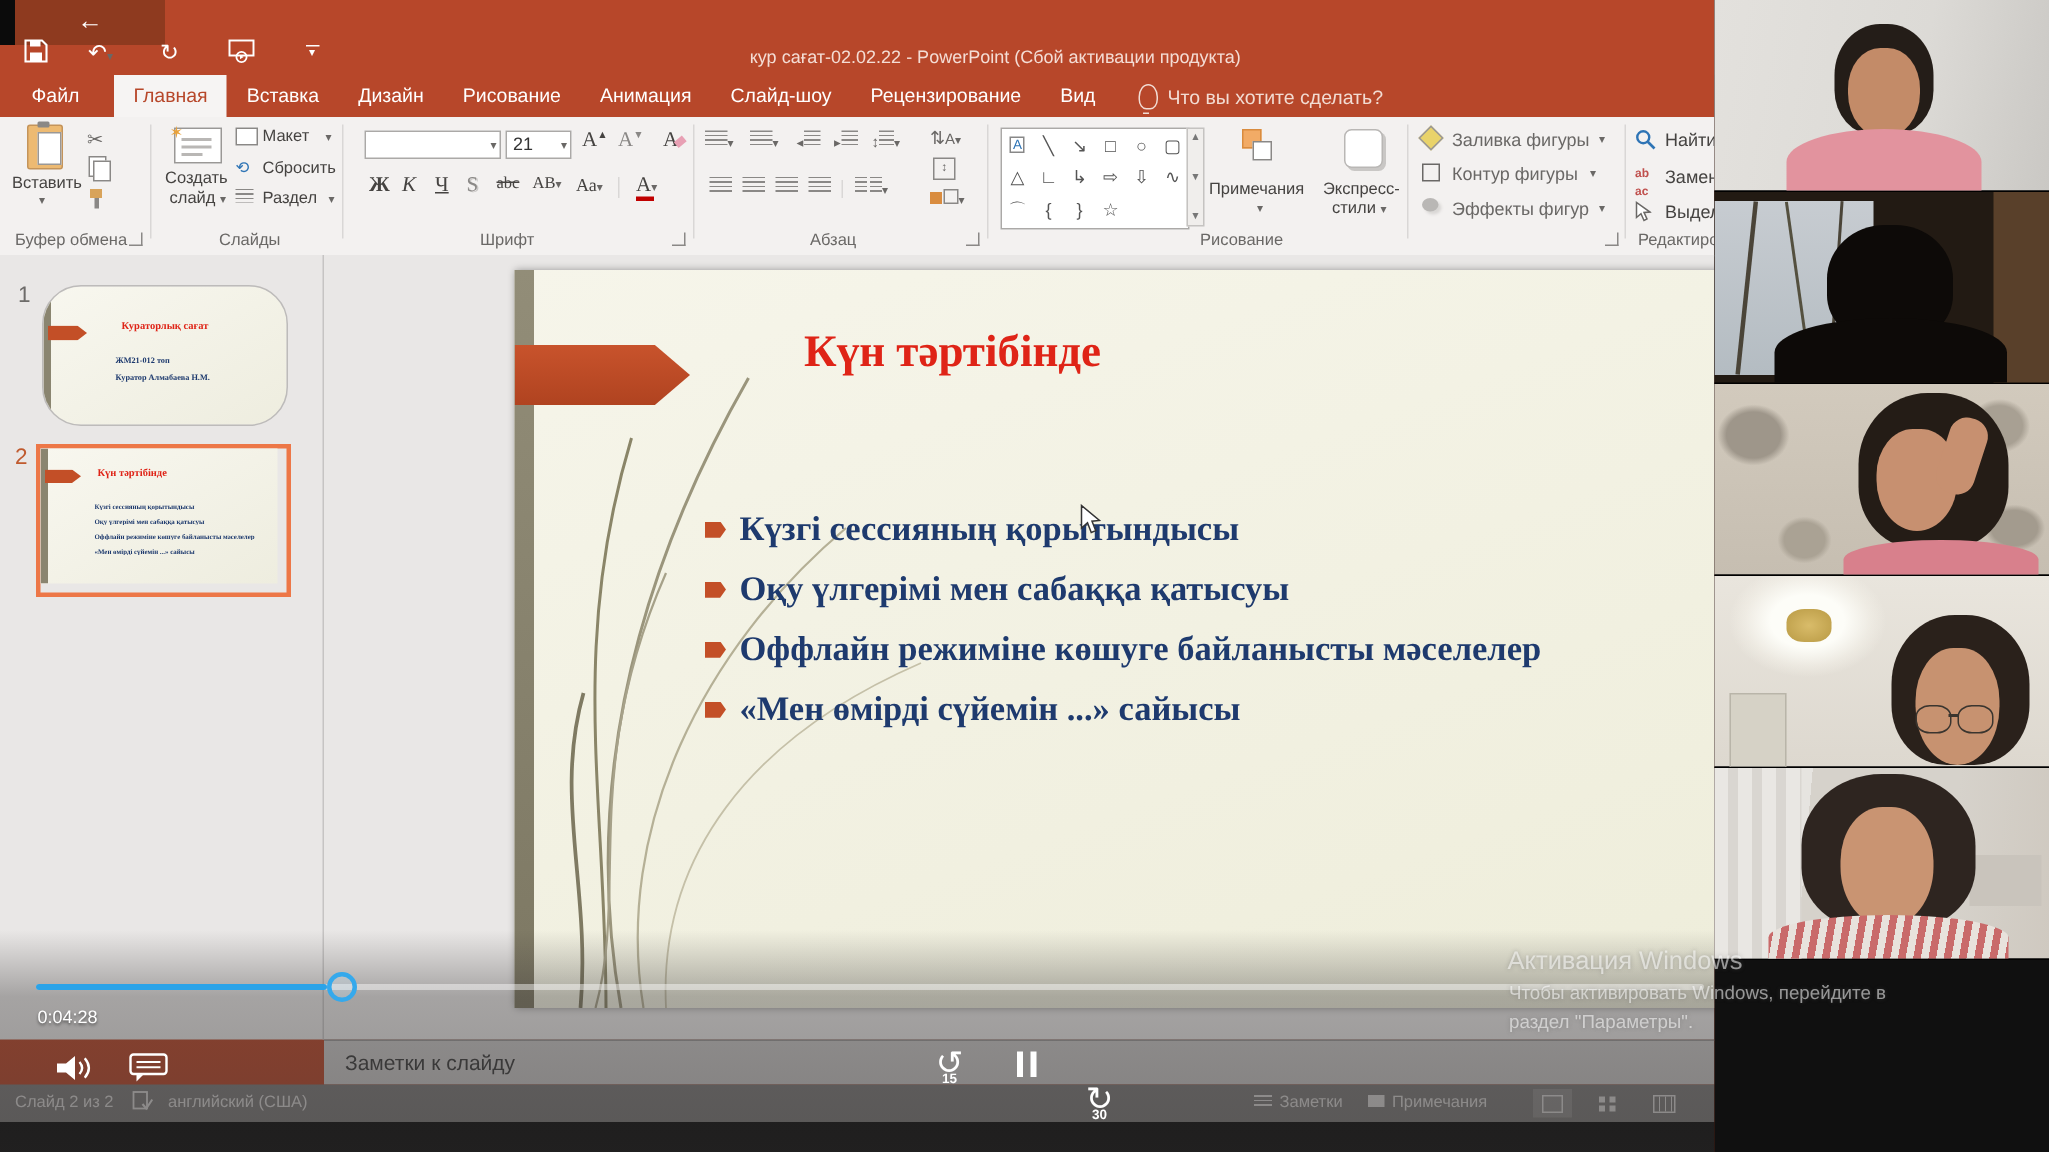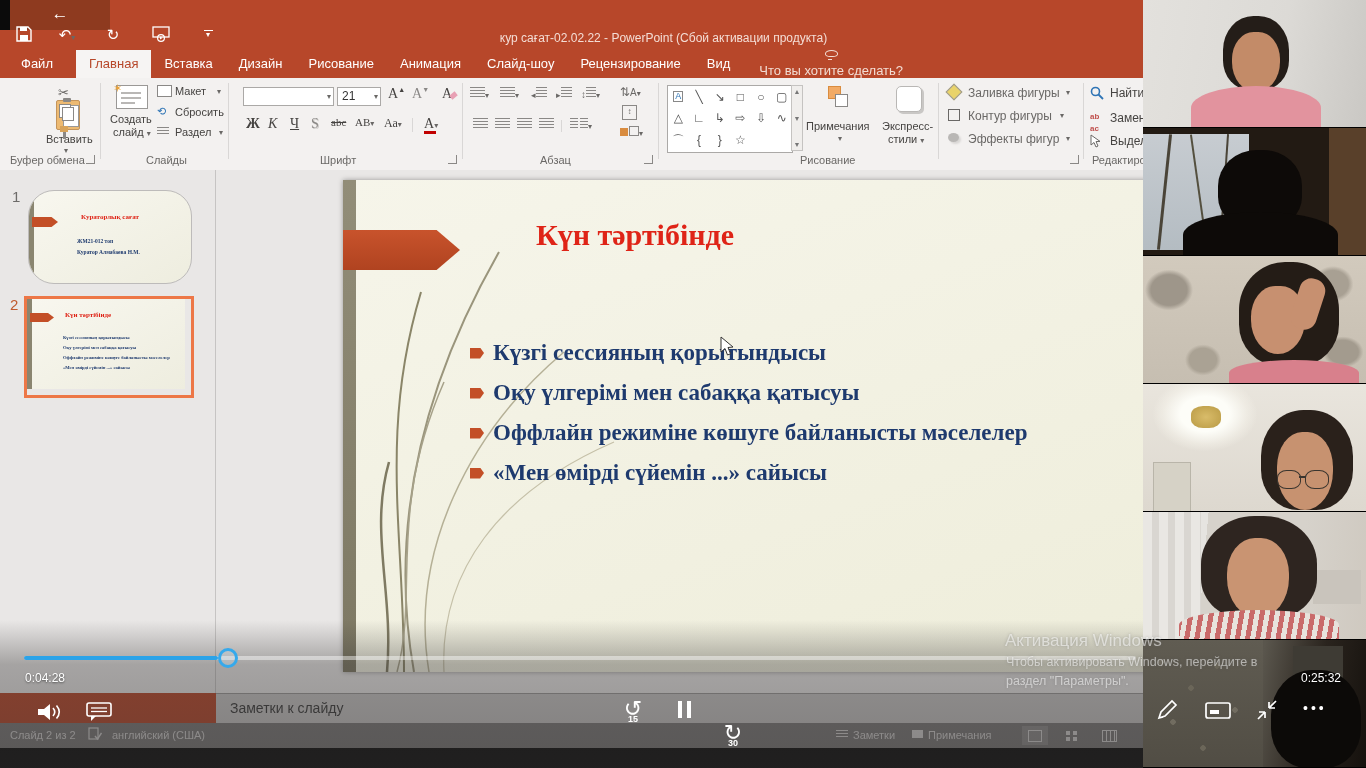--- a/index.html
+++ b/index.html
@@ -10,21 +10,21 @@
   .ppt{position:absolute;left:0;top:0;width:1143px;height:768px;background:#b7472a;overflow:hidden;}
   .titlebar{position:absolute;left:0;top:0;width:100%;height:50px;background:#b7472a;}
   .corner-black{position:absolute;left:0;top:0;width:10px;height:30px;background:#0b0b0b;}
   .backbar{position:absolute;left:10px;top:0;width:100px;height:30px;background:#8e3a1f;}
   .backbar span{display:block;text-align:center;color:#fff;font-size:17px;line-height:28px;}
   .qat{position:absolute;top:26px;color:#fff;font-size:13px;text-align:center;}
   .title-text{position:absolute;top:31px;left:0;width:1327px;text-align:center;color:#f4ddd5;font-size:12px;pointer-events:none;}
   .tabs{position:absolute;top:50px;left:0;width:100%;height:28px;display:flex;padding-left:8px;box-sizing:border-box;}
   .tab{padding:0 13px;line-height:28px;color:#fff;font-size:13px;white-space:nowrap;}
   .tab.active{background:#f6f4f3;color:#b7472a;}
-  .tellme{display:flex;align-items:center;gap:6px;margin-left:16px;color:#f2dcd3;font-size:13px;flex-direction:column;}
+  .tellme{display:flex;align-items:center;gap:6px;margin-left:16px;color:#f2dcd3;font-size:13px;}
   .bulb{width:11px;height:15px;border:1.4px solid #f2dcd3;border-radius:50% 50% 40% 40%;position:relative;}
   .bulb:after{content:"";position:absolute;left:2px;bottom:-4px;width:4px;height:3px;border-bottom:1.4px solid #f2dcd3;}
   
   .ribbon{position:absolute;top:78px;left:0;width:100%;height:92px;background:#f3f1f0;border-bottom:1px solid #c9c7c6;color:#454341;font-size:11px;}
   .rlabel{position:absolute;bottom:4px;color:#6a6866;font-size:11px;white-space:nowrap;}
   .vsep{position:absolute;top:5px;height:76px;width:1px;background:#d9d7d6;}
   .launcher{position:absolute;width:8px;height:8px;border-right:1.3px solid #8a8886;border-bottom:1.3px solid #8a8886;}
   .rtxt{position:absolute;white-space:nowrap;color:#454341;}
   .dd{color:#6a6866;font-size:8px;}
   .combo{position:absolute;background:#fff;border:1px solid #aba9a7;height:19px;box-sizing:border-box;font-size:12px;color:#333;padding:1px 4px;}
@@ -134,21 +134,21 @@
       <div class="tab">Рецензирование</div>
       <div class="tab">Вид</div>
       <div class="tellme">
         <span class="bulb"></span>
         <span>Что вы хотите сделать?</span>
       </div>
     </div>
 
     <div class="ribbon">
 
-      <div class="abs" style="left:12px;top:22px;width:36px;height:58px;margin-left:38px;">
+      <div class="abs" style="left:12px;top:5px;width:36px;height:58px;">
         <div class="abs" style="left:6px;top:0;width:22px;height:28px;background:#edba72;border:1px solid #c4945a;border-radius:2px;">
           <div class="abs" style="left:6px;top:-3px;width:8px;height:4px;background:#8a8886;border-radius:1px;"></div>
           <div class="abs" style="left:6px;top:4px;width:14px;height:20px;background:#fff;border:1px solid #9a9896;"></div>
         </div>
         <div class="rtxt" style="left:-4px;top:33px;font-size:11px;">Вставить</div>
         <div class="rtxt dd" style="left:14px;top:46px;">▾</div>
       </div>
       <div class="abs" style="left:58px;top:7px;font-size:13px;color:#6a6866;">✂</div>
       <div class="abs" style="left:59px;top:26px;width:10px;height:12px;border:1.2px solid #8a8886;background:#fff;">
         <div class="abs" style="left:2px;top:2px;width:10px;height:12px;border:1.2px solid #8a8886;background:#fff;"></div>
@@ -454,50 +454,19 @@
     </div>
 
     <div class="vtile" style="top:512px;background:linear-gradient(95deg,#e6e4e0 0 28%,#d6d2cb 28% 70%,#cfc9c0 100%);">
       <div class="abs" style="left:0;top:0;width:58px;height:128px;background:repeating-linear-gradient(90deg,#e9e7e3 0 9px,#d9d6d1 9px 16px);"></div>
       <div class="abs" style="left:170px;top:58px;width:48px;height:34px;background:#c9c4bc;"></div>
       <div class="hair" style="left:58px;top:4px;width:116px;height:104px;background:#2e2520;"></div>
       <div class="face" style="left:84px;top:26px;width:62px;height:80px;background:#c99472;"></div>
       <div class="shoulders" style="left:36px;top:98px;width:160px;height:30px;background:repeating-linear-gradient(100deg,#c96a6a 0 5px,#e8e2dc 5px 10px);"></div>
     </div>
 
-    <div class="vtile" style="top:640px;height:128px;background:linear-gradient(100deg,#5a564d 0 50%,#2a241e 75%,#15110d 100%);">
-      <div class="abs" style="left:0;top:0;width:120px;height:128px;background:
-          radial-gradient(5px 5px at 18px 22px,#716c60 0 50%,transparent 60%),
-          radial-gradient(5px 5px at 48px 48px,#6b6659 0 50%,transparent 60%),
-          radial-gradient(5px 5px at 30px 82px,#716c60 0 50%,transparent 60%),
-          radial-gradient(5px 5px at 74px 26px,#6b6659 0 50%,transparent 60%),
-          radial-gradient(5px 5px at 92px 70px,#716c60 0 50%,transparent 60%),
-          radial-gradient(5px 5px at 60px 108px,#6b6659 0 50%,transparent 60%),
-          linear-gradient(#605c52,#514d44);"></div>
-      <div class="abs" style="left:150px;top:6px;width:50px;height:40px;background:#3e3b34;"></div>
-      <div class="hair" style="left:128px;top:30px;width:90px;height:98px;background:#0c0a08;"></div>
-      <div class="ptime" style="left:158px;top:31px;">0:25:32</div>
-      <div class="pctrl" style="left:12px;top:58px;">
-        <svg class="icon-svg" width="24" height="24" viewBox="0 0 24 24">
-          <path d="M4 20 L6 14 L17 3 L21 7 L10 18 Z M4 20 L8 19" fill="none" stroke="#fff" stroke-width="1.7"></path>
-        </svg>
-      </div>
-      <div class="pctrl" style="left:62px;top:62px;">
-        <svg class="icon-svg" width="26" height="17" viewBox="0 0 26 17">
-          <rect x="1" y="1" width="24" height="15" rx="2" fill="none" stroke="#fff" stroke-width="1.7"></rect>
-          <rect x="5" y="8" width="9" height="4" fill="#fff"></rect>
-        </svg>
-      </div>
-      <div class="pctrl" style="left:112px;top:58px;">
-        <svg class="icon-svg" width="24" height="24" viewBox="0 0 24 24">
-          <path d="M3 21 L10 14 M10 14 L4 14 M10 14 L10 20" stroke="#fff" stroke-width="1.7" fill="none"></path>
-          <path d="M21 3 L14 10 M14 10 L20 10 M14 10 L14 4" stroke="#fff" stroke-width="1.7" fill="none"></path>
-        </svg>
-      </div>
-      <div class="pctrl" style="left:160px;top:60px;font-size:14px;letter-spacing:3px;">•••</div>
-    </div>
   </div>
 
   <div class="wm" style="left:1005px;top:631px;font-size:17px;">Активация Windows</div>
   <div class="wm" style="left:1006px;top:655px;font-size:12.5px;">Чтобы активировать Windows, перейдите в</div>
   <div class="wm" style="left:1006px;top:674px;font-size:12.5px;">раздел "Параметры".</div>
 
 </div>
 
 </body></html>

